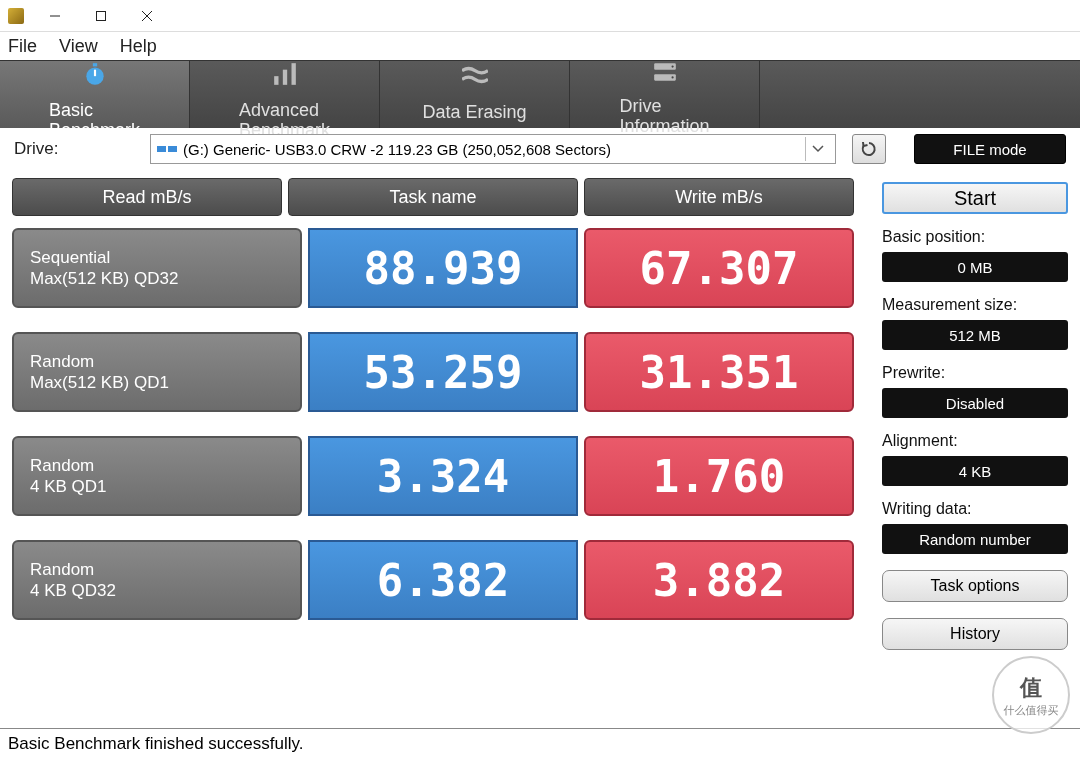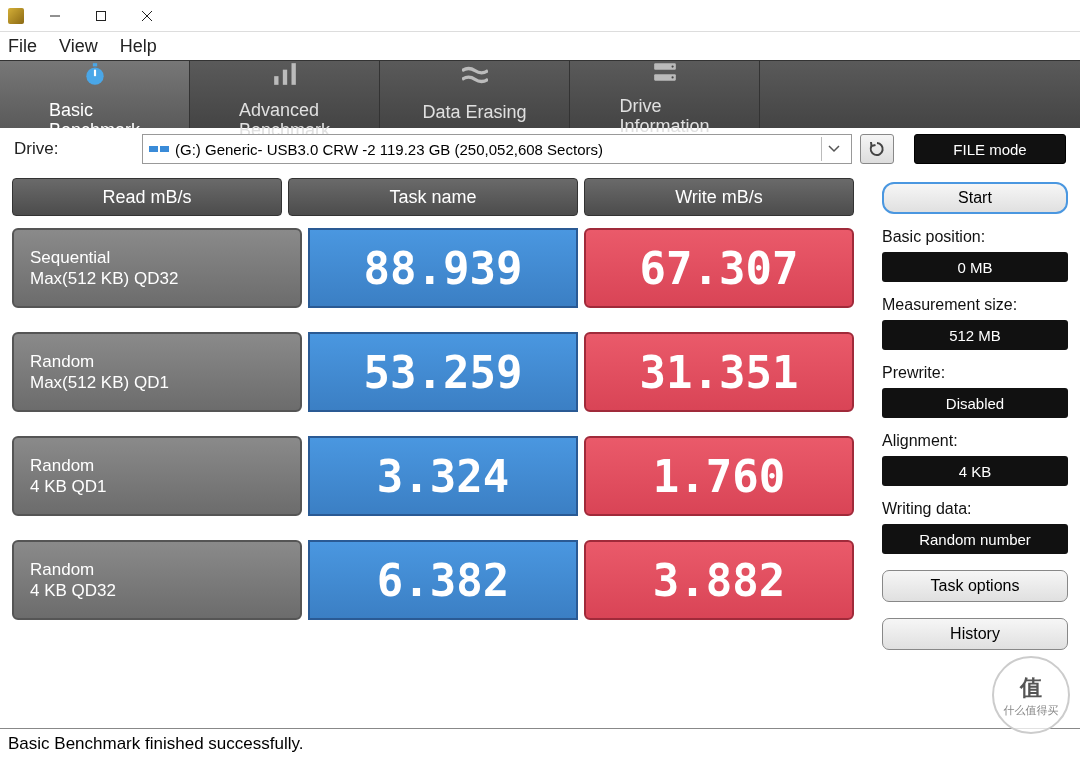--- a/index.html
+++ b/index.html
@@ -21,21 +21,21 @@
 .tabstrip .tab .tab-icon { width: 28px; height: 28px; display: flex; align-items: center; justify-content: center; }
 .tabstrip .tab .tab-text { white-space: pre-line; }
 
 
 .ico-stopwatch { width: 26px; height: 26px; fill: #4aa7e8; }
 .ico-bars { width: 26px; height: 26px; fill: #bbb; }
 .ico-wave { width: 26px; height: 20px; fill: #bbb; }
 .ico-drive { width: 26px; height: 22px; fill: #bbb; }
 
 
-.driverow { height: 42px; display: flex; align-items: center; padding: 8px 14px; gap: 8px; }
+.driverow { height: 42px; display: flex; align-items: center; padding: 8px 14px; gap: 16px; }
 .driverow .lbl { width: 120px; font-size: 17px; color: #222; }
 .drive-select { flex: 1; height: 30px; border: 1px solid #999; background: #fff; display: flex; align-items: center; padding: 0 6px; font-size: 15px; gap: 6px; }
 .drive-select .chev { margin-left: auto; width: 24px; height: 24px; border-left: 1px solid #bbb; display: flex; align-items: center; justify-content: center; }
 .reload-btn { width: 34px; height: 30px; border: 1px solid #888; background: linear-gradient(#f5f5f5,#ddd); border-radius: 3px; display: flex; align-items: center; justify-content: center; }
 .filemode-btn { width: 152px; height: 30px; margin-left: 12px; background: #111; color: #fff; font-size: 15px; display: flex; align-items: center; justify-content: center; border-radius: 3px; border: 1px solid #000; }
 
 
 .content { display: flex; padding: 8px 12px 0 12px; gap: 18px; }
 .results { width: 852px; }
 .side { flex: 1; display: flex; flex-direction: column; gap: 6px; padding-top: 4px; }
@@ -47,21 +47,21 @@
 .hcol.read { width: 270px; }
 .hcol.write { width: 270px; }
 
 
 .result-row { display: flex; gap: 6px; margin-bottom: 24px; }
 .taskcell { width: 290px; height: 80px; background: linear-gradient(#8a8a8a,#6c6c6c); border: 2px solid #555; border-radius: 6px; color: #fff; font-size: 17px; line-height: 1.25; padding: 8px 16px; display: flex; flex-direction: column; justify-content: center; }
 .readcell { width: 270px; height: 80px; background: linear-gradient(#4a97e0,#3b7fc4); border: 2px solid #2a5a94; border-radius: 0; color: #fff; font-size: 44px; font-weight: 700; font-family: Consolas, monospace; display: flex; align-items: center; justify-content: center; }
 .writecell { width: 270px; height: 80px; background: linear-gradient(#ea5a6a,#d94456); border: 2px solid #a02a3a; border-radius: 6px; color: #fff; font-size: 44px; font-weight: 700; font-family: Consolas, monospace; display: flex; align-items: center; justify-content: center; }
 
 
-.side .start-btn { height: 32px; background: linear-gradient(#f6f6f6,#e0e0e0); border: 2px solid #4a97e0; font-size: 16px; display: flex; align-items: center; justify-content: center; border-radius: 12px; }
+.side .start-btn { height: 32px; background: linear-gradient(#f6f6f6,#e0e0e0); border: 2px solid #4a97e0; font-size: 20px; display: flex; align-items: center; justify-content: center; border-radius: 3px; }
 .side .fld-label { font-size: 16px; color: #111; margin-top: 8px; }
 .side .fld-value { height: 30px; background: #111; color: #fff; font-size: 15px; display: flex; align-items: center; justify-content: center; border-radius: 3px; }
 .side .side-btn { height: 32px; background: linear-gradient(#f6f6f6,#e0e0e0); border: 1px solid #888; font-size: 16px; display: flex; align-items: center; justify-content: center; border-radius: 7px; margin-top: 10px; }
 
 
 .statusbar { position: absolute; bottom: 0; left: 0; right: 0; height: 30px; border-top: 1px solid #888; display: flex; align-items: center; padding: 0 8px; font-size: 17px; background: #fff; }
 
 
 .watermark { position: absolute; right: 10px; bottom: 24px; width: 78px; height: 78px; border-radius: 50%; background: rgba(255,255,255,.75); border: 2px solid #ccc; display: flex; flex-direction: column; align-items: center; justify-content: center; font-size: 11px; color: #888; }
 .watermark .big { font-size: 22px; color: #555; font-weight: 700; }

